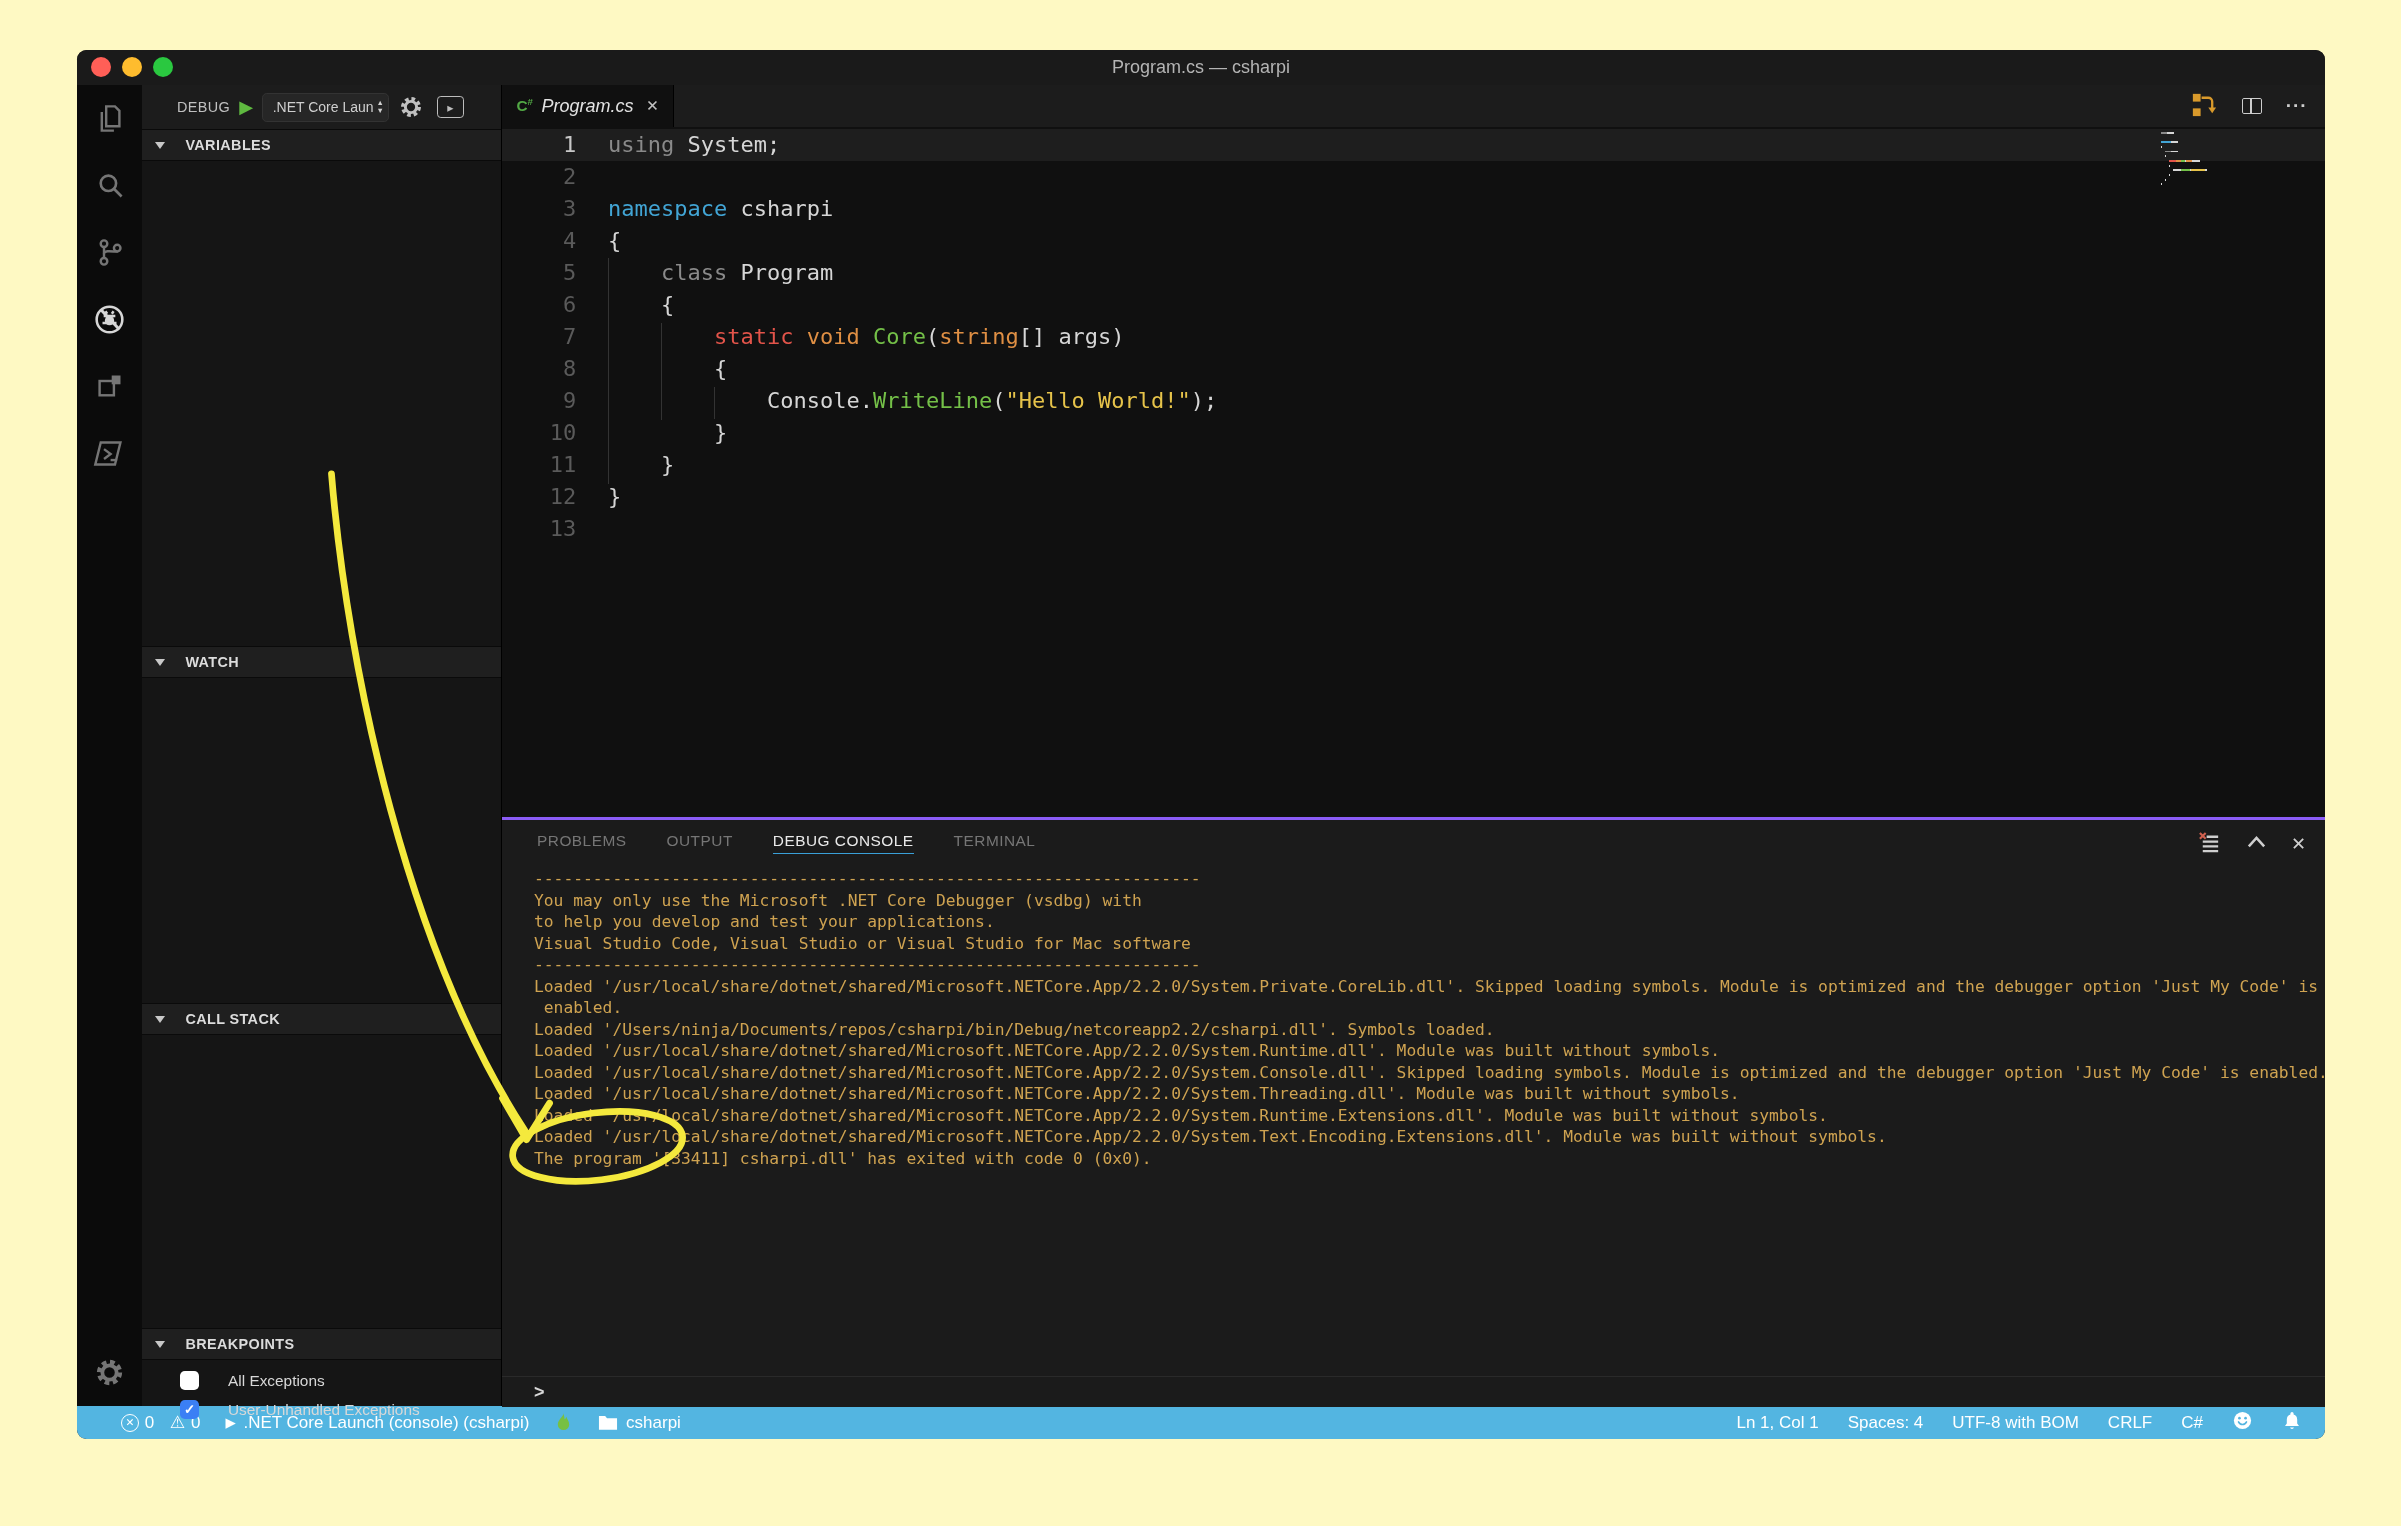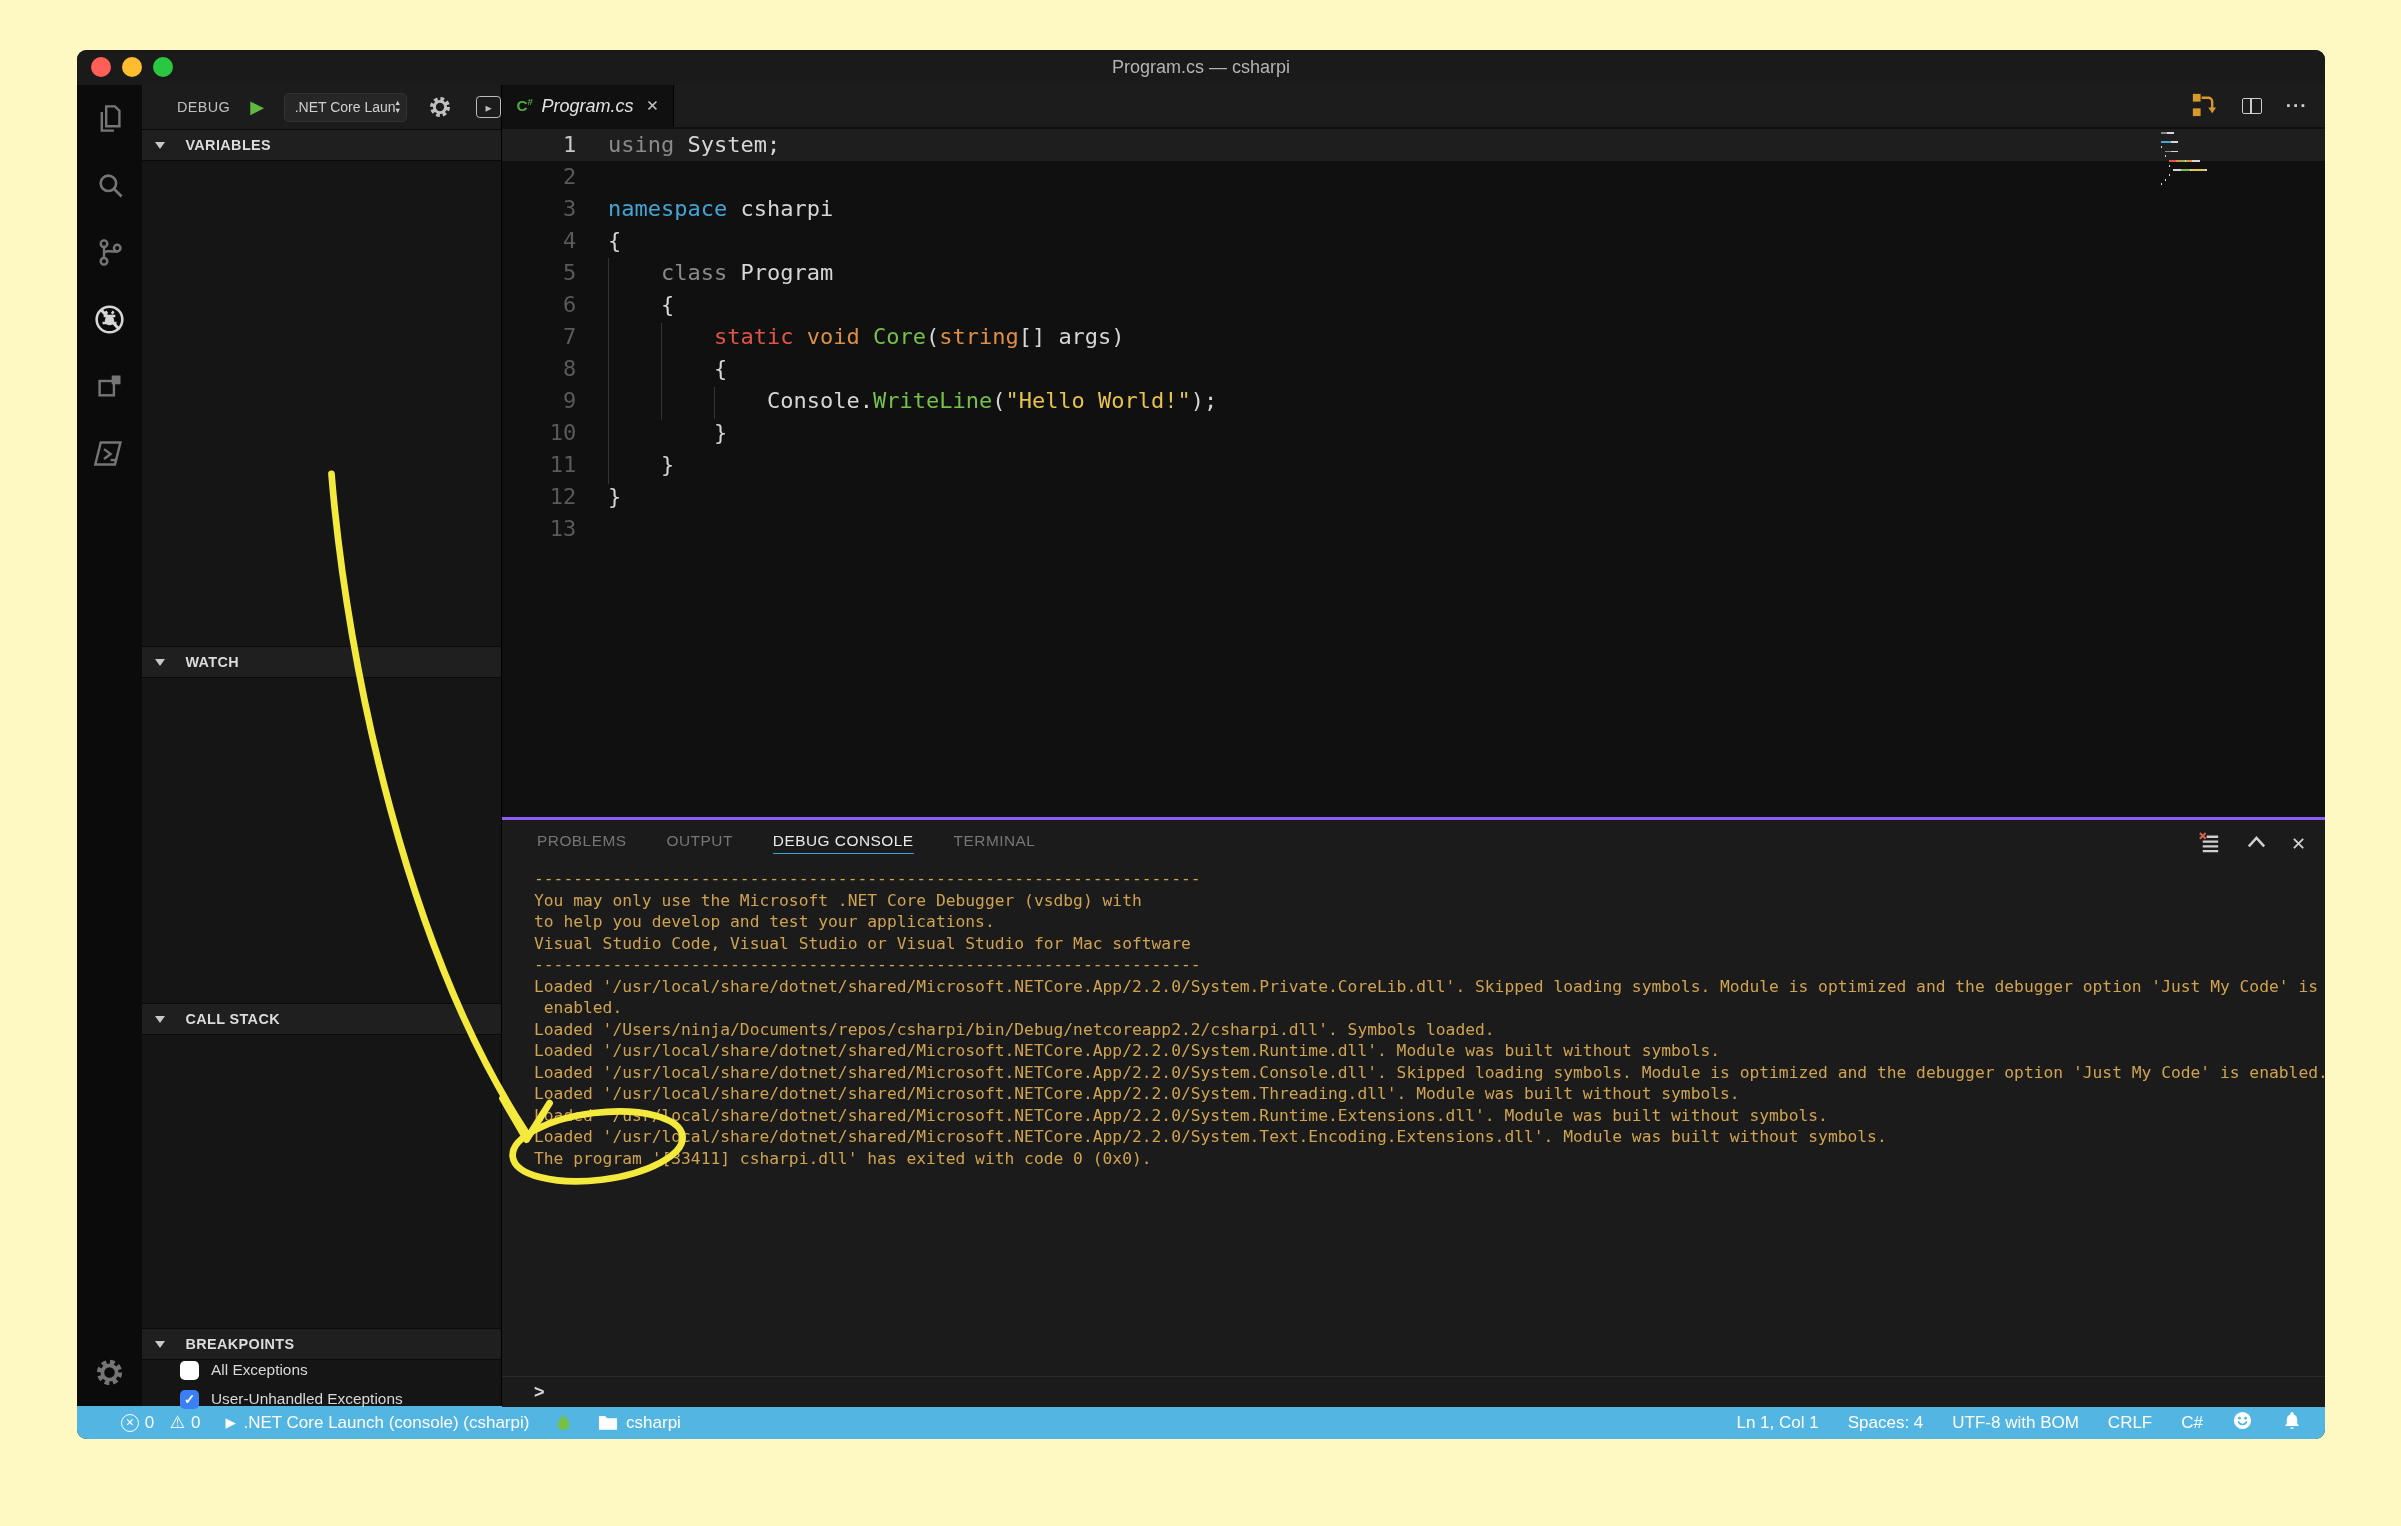--- a/index.html
+++ b/index.html
@@ -23,37 +23,37 @@
   
   .activitybar { width:65px; background:#0b0b0b; position:relative; flex:0 0 auto; }
   .ab-item { height:67px; display:flex; align-items:center; justify-content:center; }
   .ab-item svg { stroke:#757575; }
   .ab-item.active svg { stroke:#d6d6d6; }
   .ab-gear { position:absolute; bottom:17.3px; left:0; width:65px; display:flex; justify-content:center; }
 
   
   .sidebar { width:360px; background:#151515; position:relative; flex:0 0 auto; border-right:1px solid #000; }
   .dbg-toolbar { position:absolute; left:0; top:0; width:100%; height:44px; background:#1c1c1c;
-                 display:flex; align-items:center; padding-left:35px; gap:20px; }
+                 display:flex; align-items:center; padding-left:35px; gap:9px; }
   .dbg-label { font-size:14.4px; color:#c0c0c0; letter-spacing:0.4px; }
   .dbg-play { color:var(--c-play_green); font-size:18px; line-height:1; }
   .dbg-select { background:#262626; border:1px solid #333; border-radius:4.8px; height:29px; width:127px;
                 display:flex; align-items:center; padding:0 5.8px 0 9.6px; }
   .dbg-select .val { flex:1; font-size:14px; color:#cfcfcf; white-space:nowrap; overflow:hidden; }
   .stepper { display:flex; flex-direction:column; line-height:7.7px; font-size:8.6px; color:#cfcfcf; }
   .dbg-console-btn { width:27px; height:22px; border:1.9px solid #bdbdbd; border-radius:3.8px;
                      color:#bdbdbd; font-size:12.5px; display:flex; align-items:center; justify-content:center; margin-left:3.8px;}
   .sect { position:absolute; left:0; width:100%; height:32px; background:#1f1f1f;
           border-top:1px solid #0a0a0a; border-bottom:1px solid #0a0a0a;
           display:flex; align-items:center; padding-left:13.4px; gap:20px; }
   .sect .tri { width:0; height:0; border-left:5.8px solid transparent; border-right:5.8px solid transparent;
                border-top:7.7px solid #c8c8c8; }
   .sect .t { font-size:14.4px; font-weight:bold; color:#dcdcdc; letter-spacing:0.4px; }
-  .bp-row { position:absolute; left:0; width:100%; height:29px; display:flex; align-items:flex-start;
-            padding-left:38px; gap:12px; }
+  .bp-row { position:absolute; left:0; width:100%; height:29px; display:flex; align-items:flex-end;
+            padding-left:38px; gap:29px; }
   .checkbox { width:19px; height:19px; border-radius:4.8px; background:#fff; flex:0 0 auto;
               display:flex; align-items:center; justify-content:center; }
   .checkbox.checked { background:var(--c-checkbox); color:#fff; font-size:13.4px; font-weight:bold; }
   .bp-label { font-size:15.4px; color:#d8d8d8; }
 
   
   .editorcol { flex:1 1 auto; display:flex; flex-direction:column; min-width:0; }
   .tabbar { height:42px; background:#1c1c1c; display:flex; align-items:stretch; flex:0 0 auto; position:relative; }
   .tab { background:#101010; border-right:1px solid #000; display:flex; align-items:center;
          gap:8.6px; padding:0 14.4px; }

